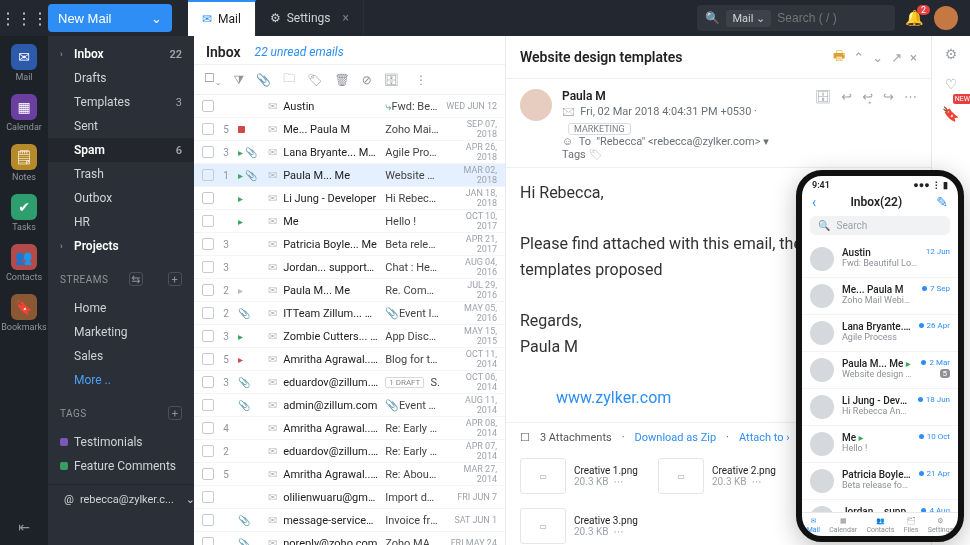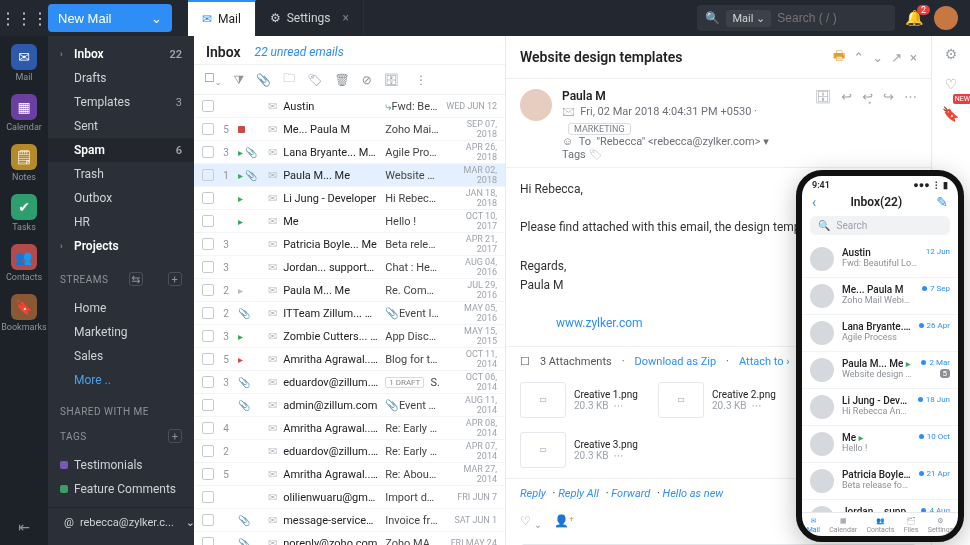--- a/index.html
+++ b/index.html
@@ -78,21 +78,21 @@
 .reader { flex:1; display:flex; flex-direction:column; border-right:1px solid #e7e9ec; overflow:hidden; }
 .reader-top { display:flex; align-items:center; gap:8px; padding:10px 14px; border-bottom:1px solid #edf0f3; }
 .reader-top .subject { font-weight:600; font-size:14px; flex:1; }
 .reader-top .ic { color:#9ea3aa; cursor:pointer; font-size:13px; }
 .reader-head { display:flex; gap:10px; padding:10px 14px 6px; border-bottom:1px solid #edf0f3; }
 .reader-head .av { width:32px;height:32px;border-radius:50%;background:#e7cdbf; flex-shrink:0; }
 .rh-main { flex:1; font-size:11px; color:#6b7077; }
 .rh-main .nm { font-weight:600; color:#222; font-size:12px; }
 .rh-main .chip { border:1px solid #d8dce1; border-radius:3px; padding:0 5px; font-size:9px; color:#7a7f86; margin-left:6px; }
 .rh-actions { display:flex; gap:10px; color:#9ea3aa; font-size:13px; }
-.reader-body { padding:12px 14px; font-size:12px; color:#333; line-height:1.6; }
+.reader-body { padding:12px 14px; font-size:16px; color:#333; line-height:1.6; }
 .reader-body a { color:#2e8ef5; text-decoration:none;margin-left:36px; }
 .attach-bar { padding:8px 14px; border-top:1px solid #edf0f3; font-size:11px; display:flex; align-items:center; gap:10px; color:#555; }
 .attach-bar a { color:#2e8ef5; cursor:pointer; }
 .attach-grid { display:flex; gap:14px; padding:6px 14px 10px; flex-wrap:wrap; }
 .att { display:flex; gap:8px; align-items:center; width:124px; }
 .att .thumb { width:46px; height:36px; background:#fff; border:1px solid #e3e6ea; border-radius:3px; display:flex; align-items:center; justify-content:center; font-size:8px; color:#999; }
 .att .meta { font-size:10px; }
 .att .meta .sz { color:#9ea3aa; }
 .reply-links { padding:8px 14px; font-size:11px; border-top:1px solid #edf0f3; }
 .reply-links a { color:#2e8ef5; margin-right:4px; cursor:pointer;font-style:italic; }
@@ -234,23 +234,20 @@
         <span class="act" style="margin-left:auto;margin-right:4px">⇆</span>
         <span class="act">+</span>
       </div>
     <ul id="streams">
         <li><span class="caret"></span>Home</li>
         <li><span class="caret"></span>Marketing</li>
         <li><span class="caret"></span>Sales</li>
         <li class="more"><span class="caret"></span>More ..</li>
       </ul>
     <div class="hdr">
-        <span>SHARED WITH ME</span>
-      </div>
-    <div class="hdr">
         <span>TAGS</span>
         <span class="act">+</span>
       </div>
     <ul id="tags">
         <li><span class="tagdot" style="background:#7a58b8"></span>Testimonials</li>
         <li><span class="tagdot" style="background:#3a9e62"></span>Feature Comments</li>
       </ul>
     <div class="sb-foot">
         <span class="dot"></span>
         <span>@</span>

